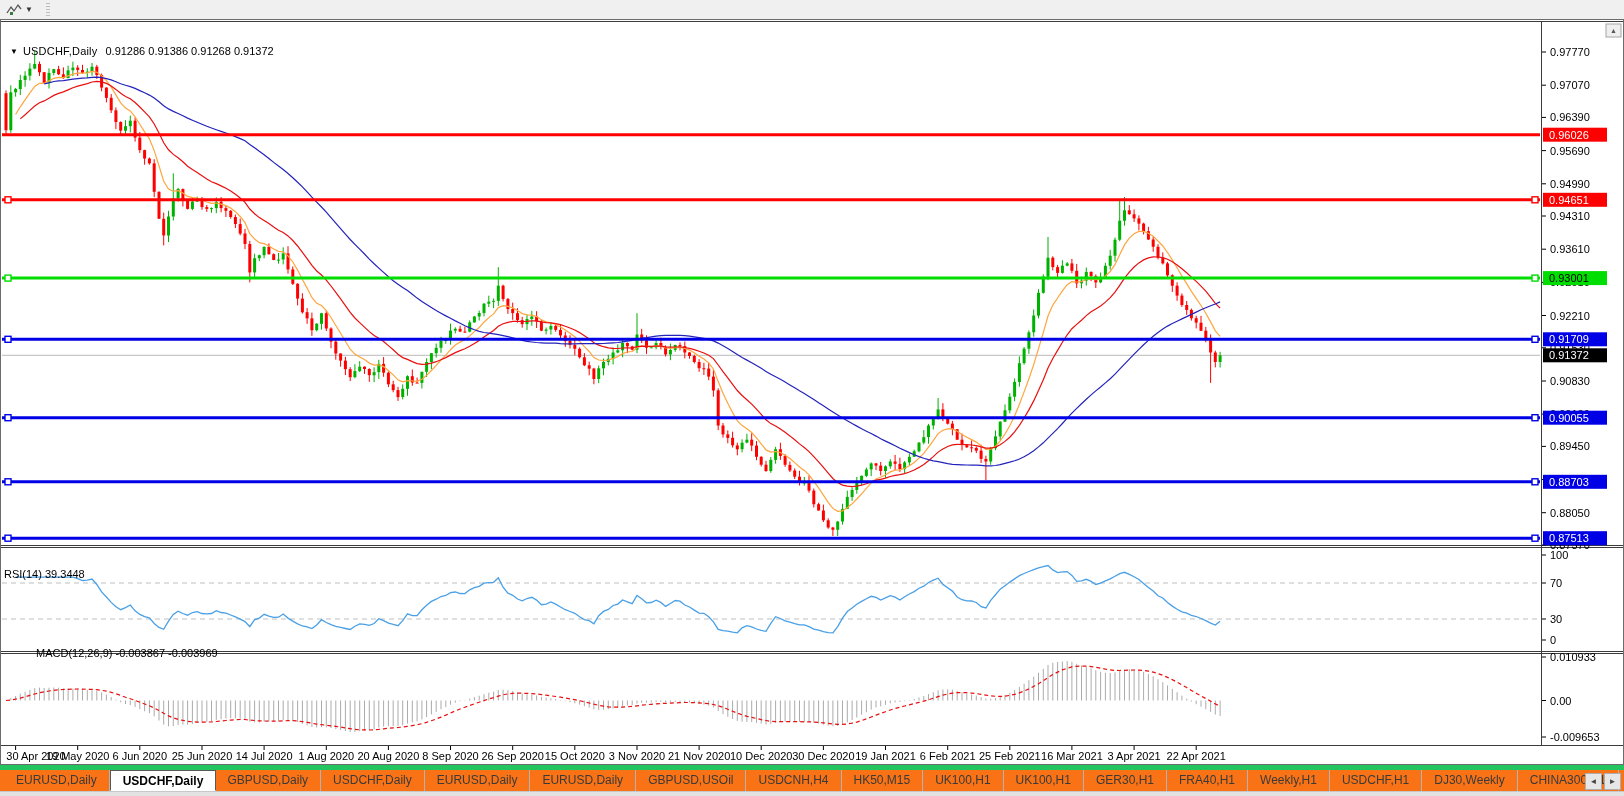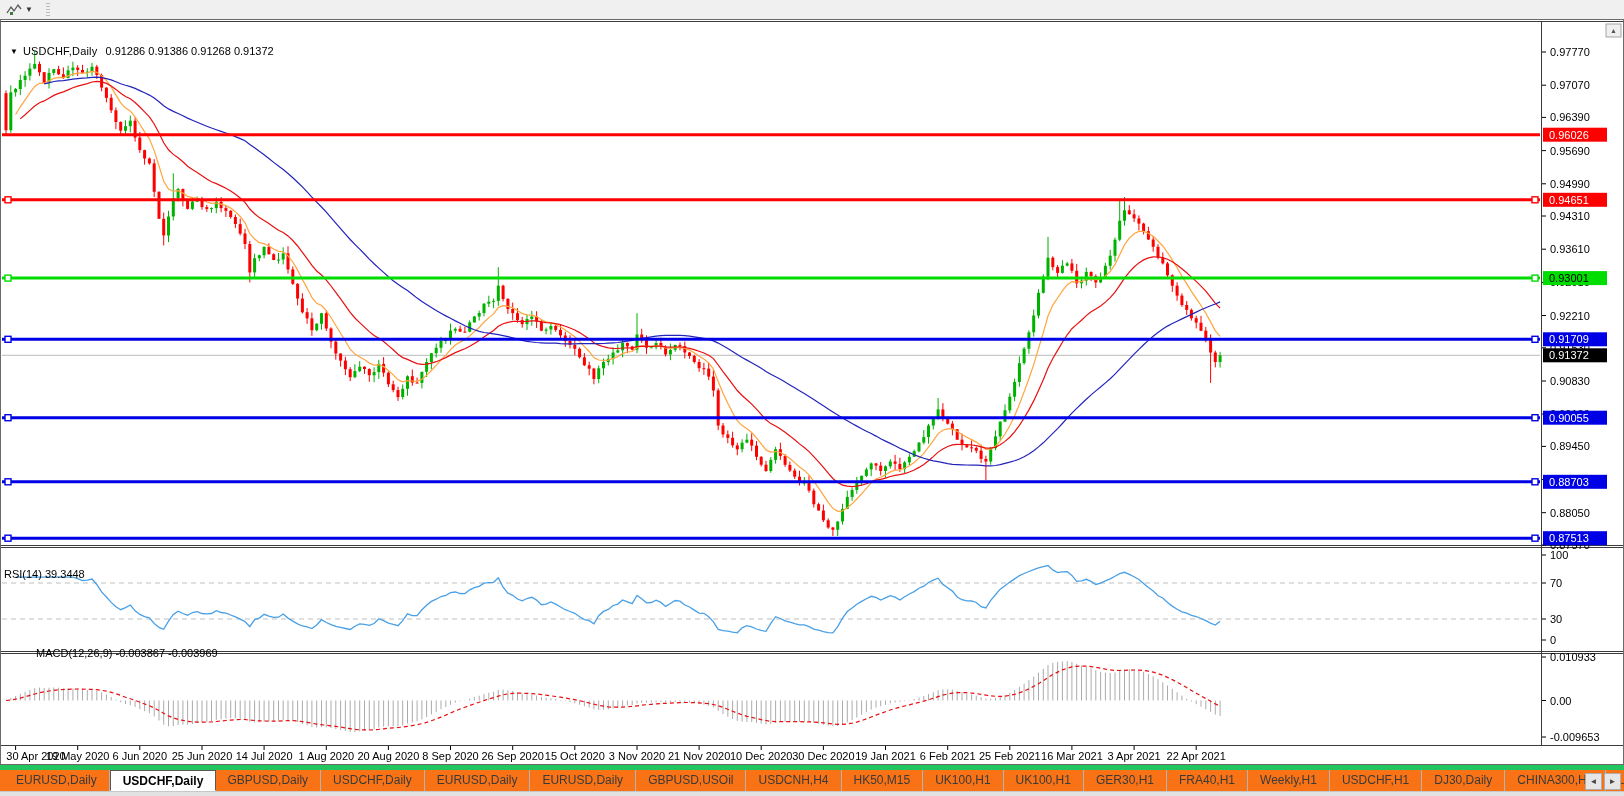--- a/index.html
+++ b/index.html
@@ -1045,21 +1045,21 @@
       <div class="tab">EURUSD,Daily</div>
       <div class="tab">GBPUSD,USOil</div>
       <div class="tab">USDCNH,H4</div>
       <div class="tab">HK50,M15</div>
       <div class="tab">UK100,H1</div>
       <div class="tab">UK100,H1</div>
       <div class="tab">GER30,H1</div>
       <div class="tab">FRA40,H1</div>
       <div class="tab">Weekly,H1</div>
       <div class="tab">USDCHF,H1</div>
-      <div class="tab">DJ30,Daily</div>
+      <div class="tab">DJ30,Weekly</div>
       <div class="tab">CHINA300,H1</div>
       <div class="tab">U</div>
     </div>
   <div class="tab-strip"></div>
   <div class="tab-scroll">
     <div id="tab-left">◄</div>
     <div id="tab-right">►</div>
   </div>
 </div>
 

